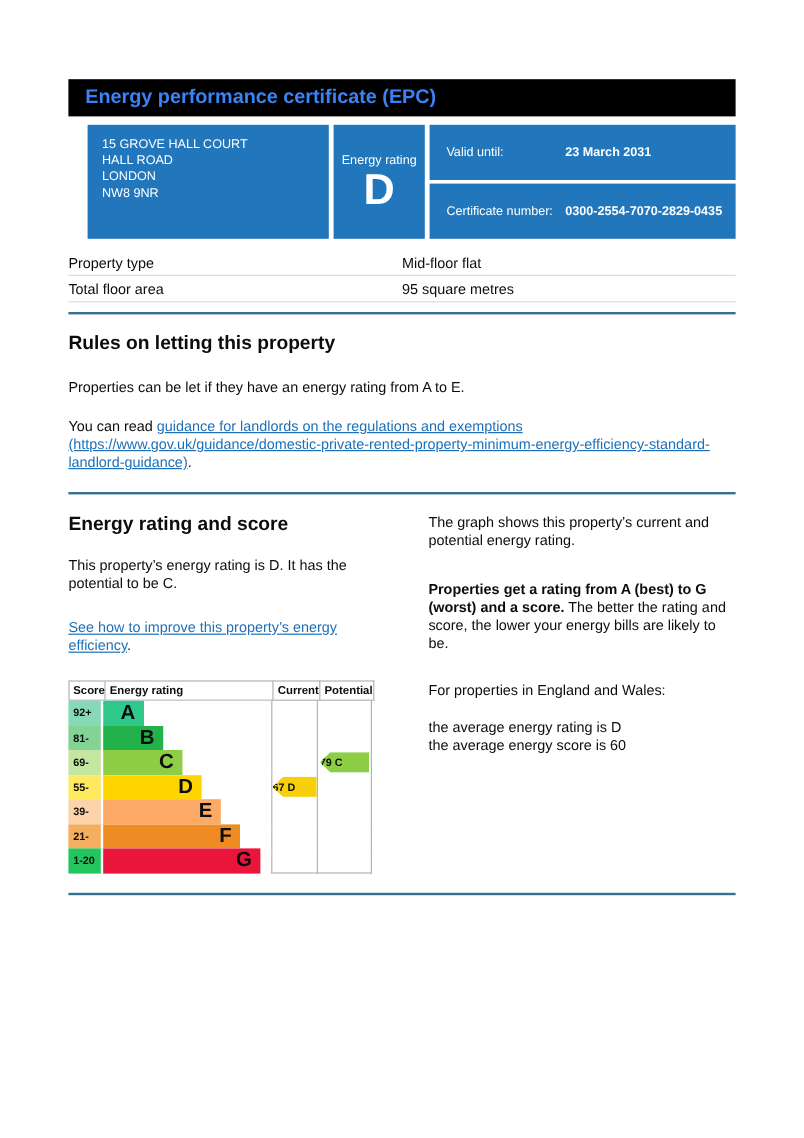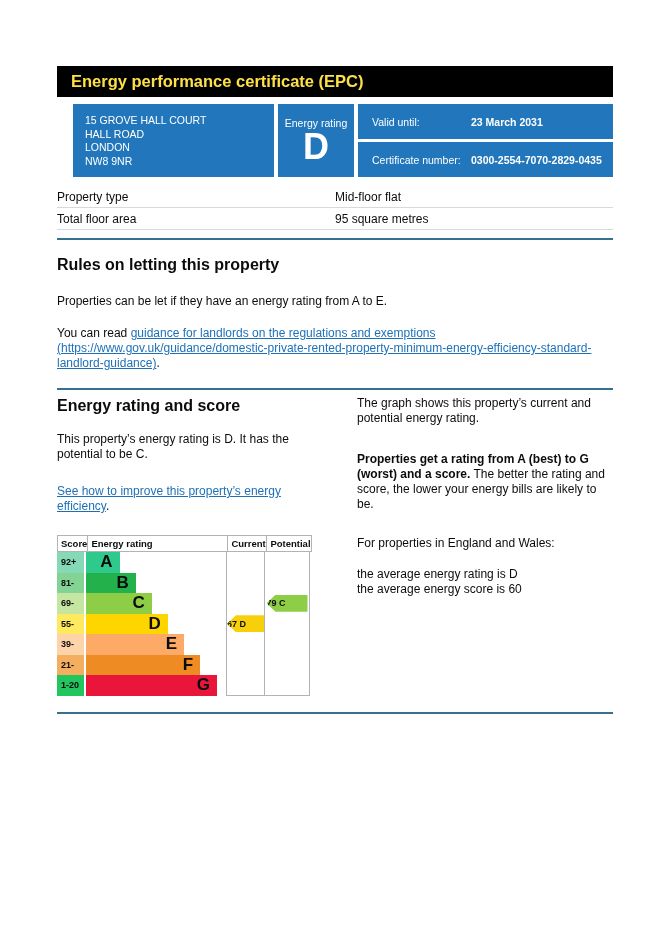--- a/index.html
+++ b/index.html
@@ -4,27 +4,27 @@
 <style>
   html,body { margin:0; padding:0; }
   body {
     width:670px; height:948px; background:#ffffff; overflow:hidden;
     font-family:"Liberation Sans", sans-serif; color:#0b0c0c;
   }
   .page { padding:66px 57px 0 57px; width:556px; }
 
   
   .banner {
-    background:#000000; color:#fde047; height:31px; line-height:31px;
+    background:#000000; color:#3b82f6; height:31px; line-height:31px;
     font-weight:bold; font-size:16.5px; padding-left:14px; box-sizing:border-box;
     margin-bottom:7px;
   }
 
   
-  .summary { display:flex; gap:4px; height:73px; margin-bottom:9px;padding-left:16px; }
+  .summary { display:flex; gap:4px; height:95px; margin-bottom:9px;padding-left:16px; }
   .blue { background:#2176bc; color:#ffffff; }
   .address-box { width:201px; box-sizing:border-box; padding:10px 12px; font-size:10.5px; line-height:13.5px; }
   .rating-box { width:76px; display:flex; flex-direction:column; align-items:center; justify-content:center; }
   .rating-label { font-size:10.5px; }
   .rating-value { font-size:36px; font-weight:bold; line-height:36px; }
   .meta-box { flex:1; display:flex; flex-direction:column; gap:3px; background:#ffffff; }
   .meta-row { flex:1; display:flex; align-items:center; padding-left:14px; font-size:10.5px; }
   .meta-row .m-label { width:99px; flex:0 0 99px; }
   .meta-row .m-value { font-weight:bold; font-size:10.5px; }
 
@@ -38,21 +38,21 @@
   h2 { font-size:16px; line-height:19px; margin:0; font-weight:bold; }
   p { font-size:12px; line-height:15px; margin:0; }
   a { color:#1d70b8; text-decoration:underline; cursor:pointer; }
 
   .rules-heading { margin-top:15px; }
   .rules-intro { margin-top:20px; }
   .rules-link-para { margin-top:17px; }
   .rule-2 { margin-top:17px; }
 
   
-  .cols { display:flex; margin-top:6px; }
+  .cols { display:flex; margin-top:16px; }
   .col-left { width:279px; flex:0 0 279px; }
   .col-right { width:256px; margin-left:21px; }
   .rating-summary { margin-top:17px; width:252px; }
   .improve-para { margin-top:22px; width:245px; }
   .col-right .graph-intro { width:250px; }
   .col-right .explain { margin-top:26px; }
   .col-right .averages-intro { margin-top:24px; }
   .averages-list { margin-top:16px; font-size:12px; line-height:15px; }
 
   

